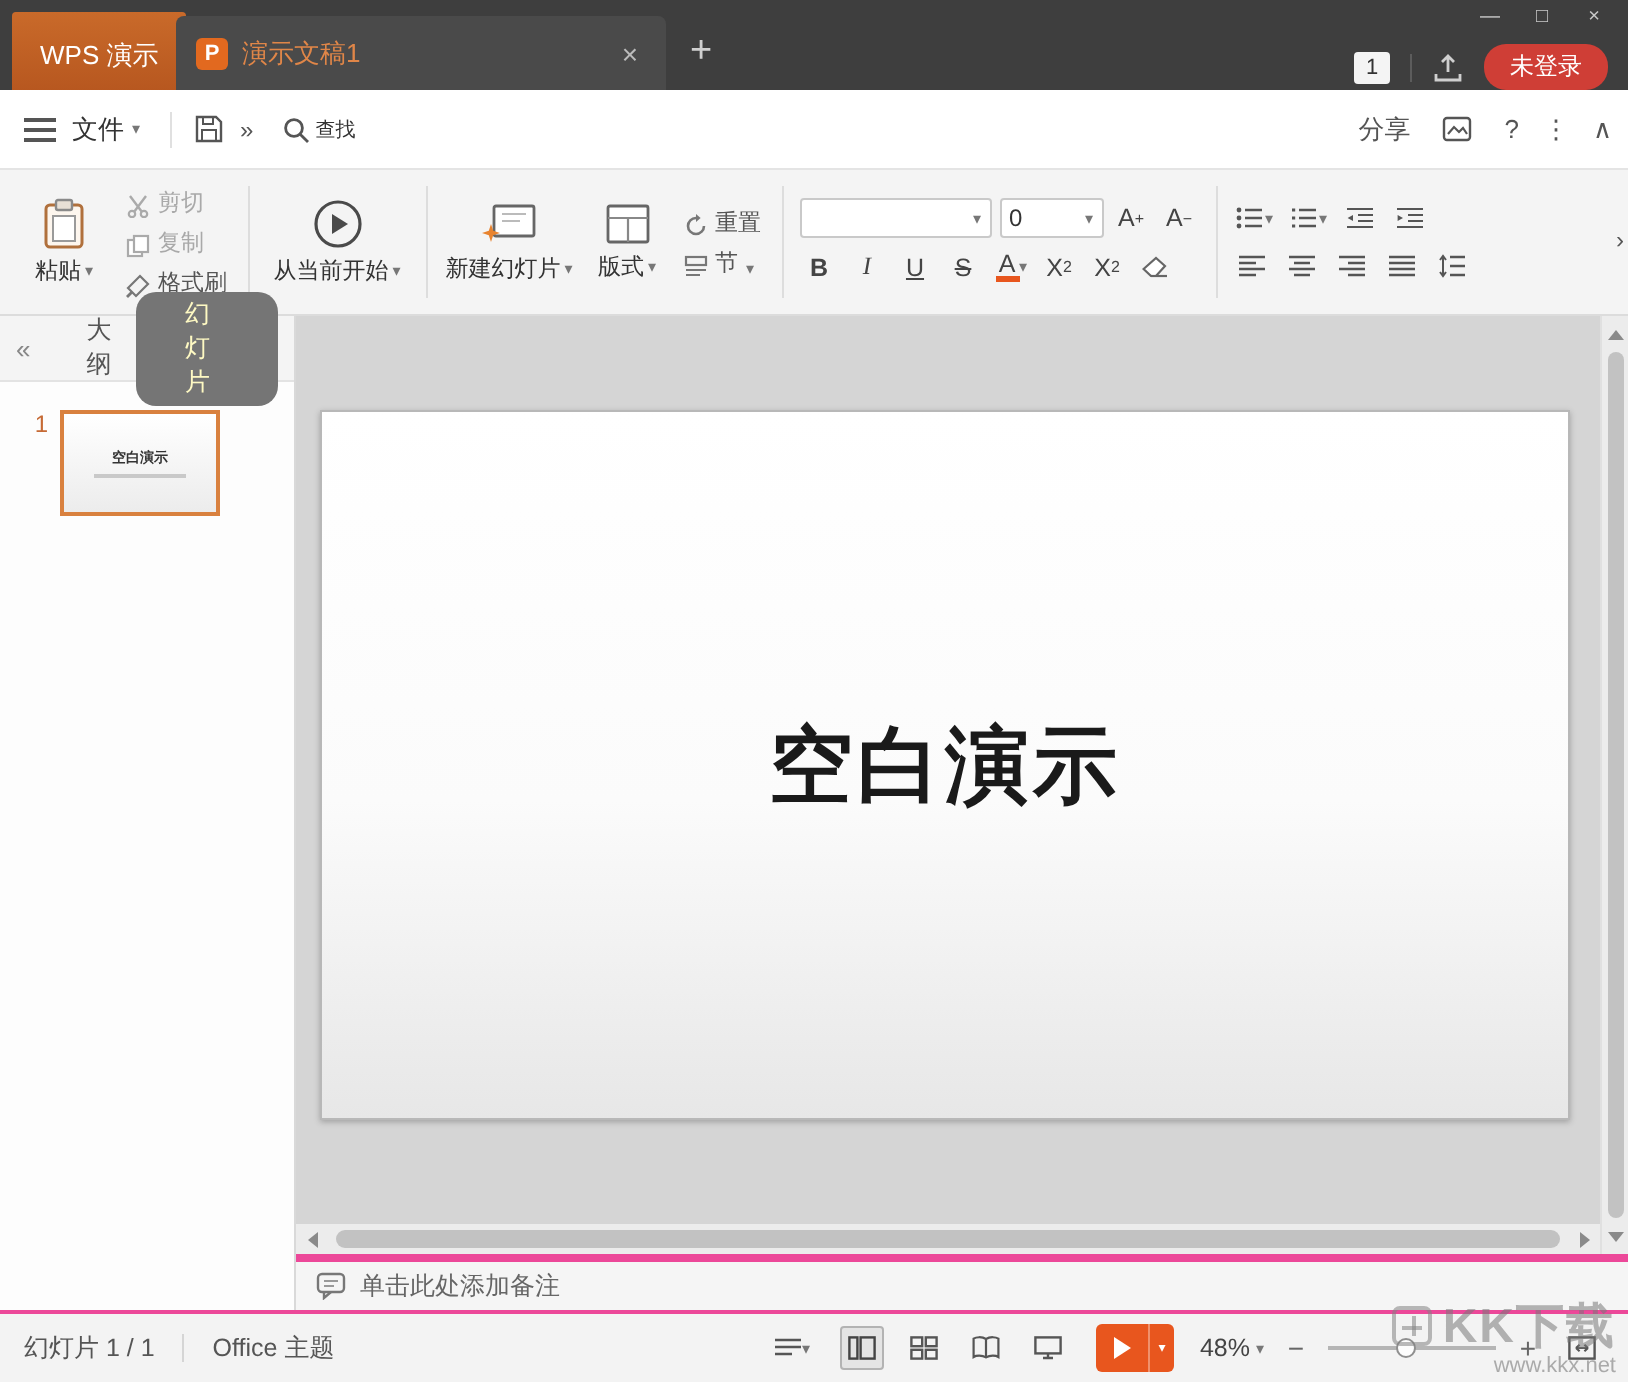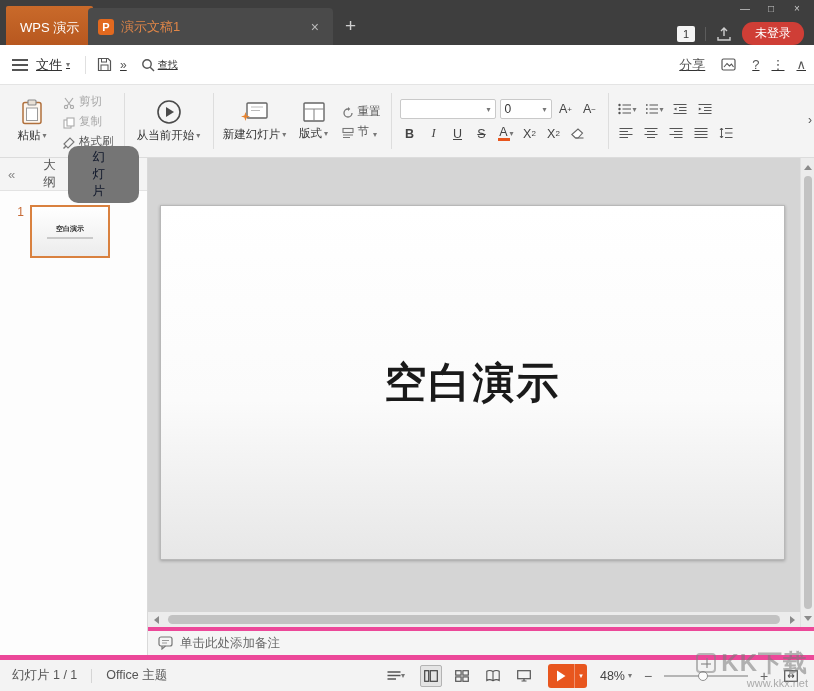--- a/index.html
+++ b/index.html
@@ -16,21 +16,21 @@
   .new-tab { position:absolute; left:345px; top:16px; color:#cfcfcf; font-size:19px; line-height:19px; cursor:pointer; }
   .win-controls { position:absolute; top:0; right:4px; display:flex; }
   .win-controls span { color:#c9c9c9; font-size:10px; width:26px; height:17px; display:flex; align-items:center; justify-content:center; cursor:pointer; }
   .account-row { position:absolute; top:22px; right:10px; display:flex; align-items:center; gap:10px; }
   .doc-badge { background:#f4f4f4; color:#333; font-size:11px; min-width:18px; height:16px; border-radius:2px; display:flex; align-items:center; justify-content:center; padding:0 3px; cursor:pointer; }
   .tb-vdiv { width:1px; height:14px; background:#5c5c5c; }
   .upload-ic { cursor:pointer; display:flex; }
   .login-pill { background:#cf3e36; color:#fff; font-size:12px; padding:3px 13px; border-radius:11px; cursor:pointer; }
 
   
-  .menubar { position:absolute; top:45px; left:0; right:0; height:40px; background:#fff; border-bottom:1px solid #e4e4e4; display:flex; align-items:center; padding:0 8px;text-decoration:underline; }
+  .menubar { position:absolute; top:45px; left:0; right:0; height:40px; background:#fff; border-bottom:1px solid #e4e4e4; display:flex; align-items:center; padding:0 8px; }
   .hamburger { width:16px; margin:0 8px 0 4px; cursor:pointer; }
   .hamburger i { display:block; height:2px; background:#555; margin:3px 0; }
   .file-item { display:flex; align-items:center; gap:4px; font-size:13px; color:#333; cursor:pointer; margin-right:8px; }
   .caret { font-size:8px; color:#777; }
   .mb-vdiv { width:1px; height:18px; background:#e0e0e0; margin:0 7px; }
   .mb-ic { display:flex; align-items:center; cursor:pointer; padding:0 4px; color:#555; }
   .mtabs { display:flex; align-items:center; margin-left:6px; }
   .mtab { font-size:13.5px; color:#333; padding:5px 7px; cursor:pointer; white-space:nowrap; }
   .mtab.active { background:#e8561e; color:#fff; padding:5px 9px; }
   .find-item { display:flex; align-items:center; gap:3px; margin-left:10px; font-size:10px; color:#333; cursor:pointer; }
@@ -61,21 +61,21 @@
   .icon-btn { height:19px; min-width:21px; display:flex; align-items:center; justify-content:center; gap:1px; cursor:pointer; border-radius:2px; padding:0 2px; }
   .ribbon-expander { position:absolute; right:2px; top:28px; color:#555; font-size:12px; cursor:pointer; }
 
   
   .workspace { position:absolute; top:158px; left:0; right:0; bottom:36px; display:flex; }
   .left-panel { width:148px; background:#fdfdfd; border-right:1px solid #d9d9d9; display:flex; flex-direction:column; }
   .lp-header { height:33px; display:flex; align-items:center; background:#f4f4f4; border-bottom:1px solid #e3e3e3; padding:0 8px; gap:10px; }
   .lp-collapse { color:#888; font-size:13px; cursor:pointer; }
   .lp-tabs { display:flex; align-items:center; gap:10px; margin-left:18px; }
   .lp-tab { font-size:12.5px; color:#555; cursor:pointer; }
-  .lp-tab.pill { background:#757575; color:#0f172a; border-radius:10px; padding:3px 25px; }
+  .lp-tab.pill { background:#757575; color:#fef9c3; border-radius:10px; padding:3px 25px; }
   .thumb-row { display:flex; margin-top:14px; }
   .thumb-num { width:30px; text-align:right; padding-right:6px; color:#c66a35; font-size:12px; }
   .thumb { width:80px; height:53px; border:2px solid #d9813f; background:linear-gradient(#ffffff,#ececec); display:flex; flex-direction:column; align-items:center; justify-content:center; cursor:pointer; }
   .thumb-title { font-size:7px; font-weight:bold; color:#333; }
   .thumb-subline { width:46px; height:2px; background:#c9c9c9; margin-top:3px; }
 
   .right-col { flex:1; display:flex; flex-direction:column; }
   .canvas-row { flex:1; display:flex; }
   .canvas { flex:1; position:relative; background:#d5d5d5; }
   .slide { position:absolute; left:12px; top:47px; width:625px; height:355px; background:linear-gradient(180deg,#ffffff 0%,#fbfbfb 55%,#e7e7e7 100%); border:1px solid #b8b8b8; box-shadow:0 1px 3px rgba(0,0,0,.25); display:flex; flex-direction:column; align-items:center; justify-content:center; gap:20px; cursor:text; }
@@ -84,21 +84,21 @@
   .hscroll { position:absolute; left:0; right:0; bottom:0; height:15px; background:#ececec; display:flex; align-items:center; }
   .hscroll .arr { width:16px; display:flex; align-items:center; justify-content:center; cursor:pointer; }
   .hthumb { height:9px; flex:1; margin:0 4px; background:#c2c2c2; border-radius:5px; cursor:pointer; }
   .vscroll { width:14px; background:#ececec; border-left:1px solid #e0e0e0; display:flex; flex-direction:column; align-items:center; padding:2px 0; }
   .vscroll .arr { height:14px; display:flex; align-items:center; justify-content:center; cursor:pointer; }
   .vthumb { width:8px; flex:1; margin:2px 0; background:#c2c2c2; border-radius:4px; cursor:pointer; }
   .notes-bar { height:28px; background:#f5f5f5; border-top:4px solid #ec4899; display:flex; align-items:center; padding:0 10px; gap:7px; cursor:text; }
   .notes-text { color:#666; font-size:12.5px; }
 
   
-  .statusbar { position:absolute; left:0; right:0; bottom:0; height:36px; background:#f3f3f3; border-top:5px solid #ec4899; display:flex; align-items:center; padding:0 12px; gap:14px; }
+  .statusbar { position:absolute; left:0; right:0; bottom:0; height:36px; background:#f3f3f3; border-top:2px solid #ec4899; display:flex; align-items:center; padding:0 12px; gap:14px; }
   .sb-text { color:#555; font-size:12.5px; white-space:nowrap; }
   .sb-vdiv { width:1px; height:14px; background:#d5d5d5; }
   .sb-right { margin-left:auto; display:flex; align-items:center; gap:9px; }
   .sb-icbtn { display:flex; align-items:center; justify-content:center; width:22px; height:22px; cursor:pointer; border-radius:2px; border:1px solid transparent; }
   .sb-icbtn.active { background:#e4e4e4; border-color:#b3b3b3; }
   .play-btn { display:flex; align-items:center; background:#e8561e; border-radius:3px; height:24px; cursor:pointer; overflow:hidden; margin:0 4px; }
   .play-main { width:26px; display:flex; align-items:center; justify-content:center; height:100%; }
   .play-caret { width:13px; height:100%; display:flex; align-items:center; justify-content:center; color:#fff; font-size:7px; border-left:1px solid rgba(255,255,255,.35); }
   .zoom-lbl { display:flex; align-items:center; gap:3px; color:#444; font-size:12.5px; cursor:pointer; }
   .zoom-minus,.zoom-plus { color:#666; font-size:14px; cursor:pointer; width:14px; text-align:center; }

